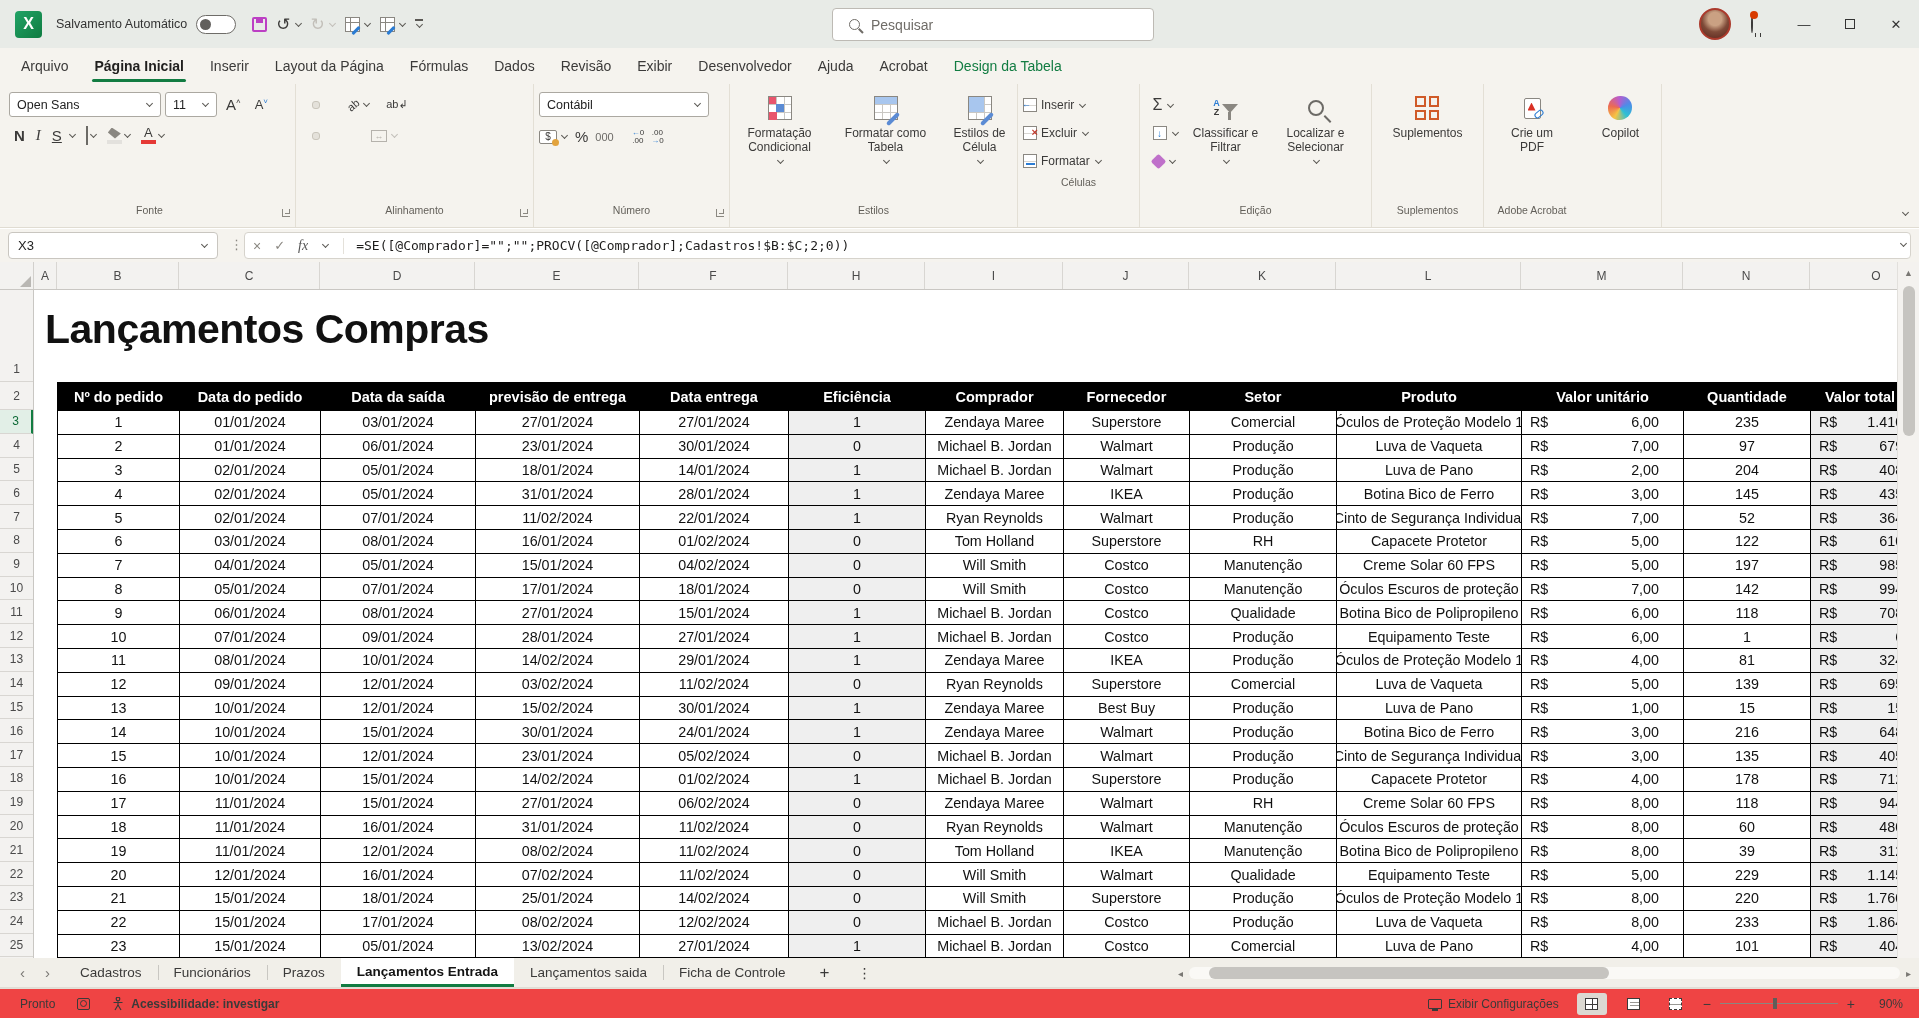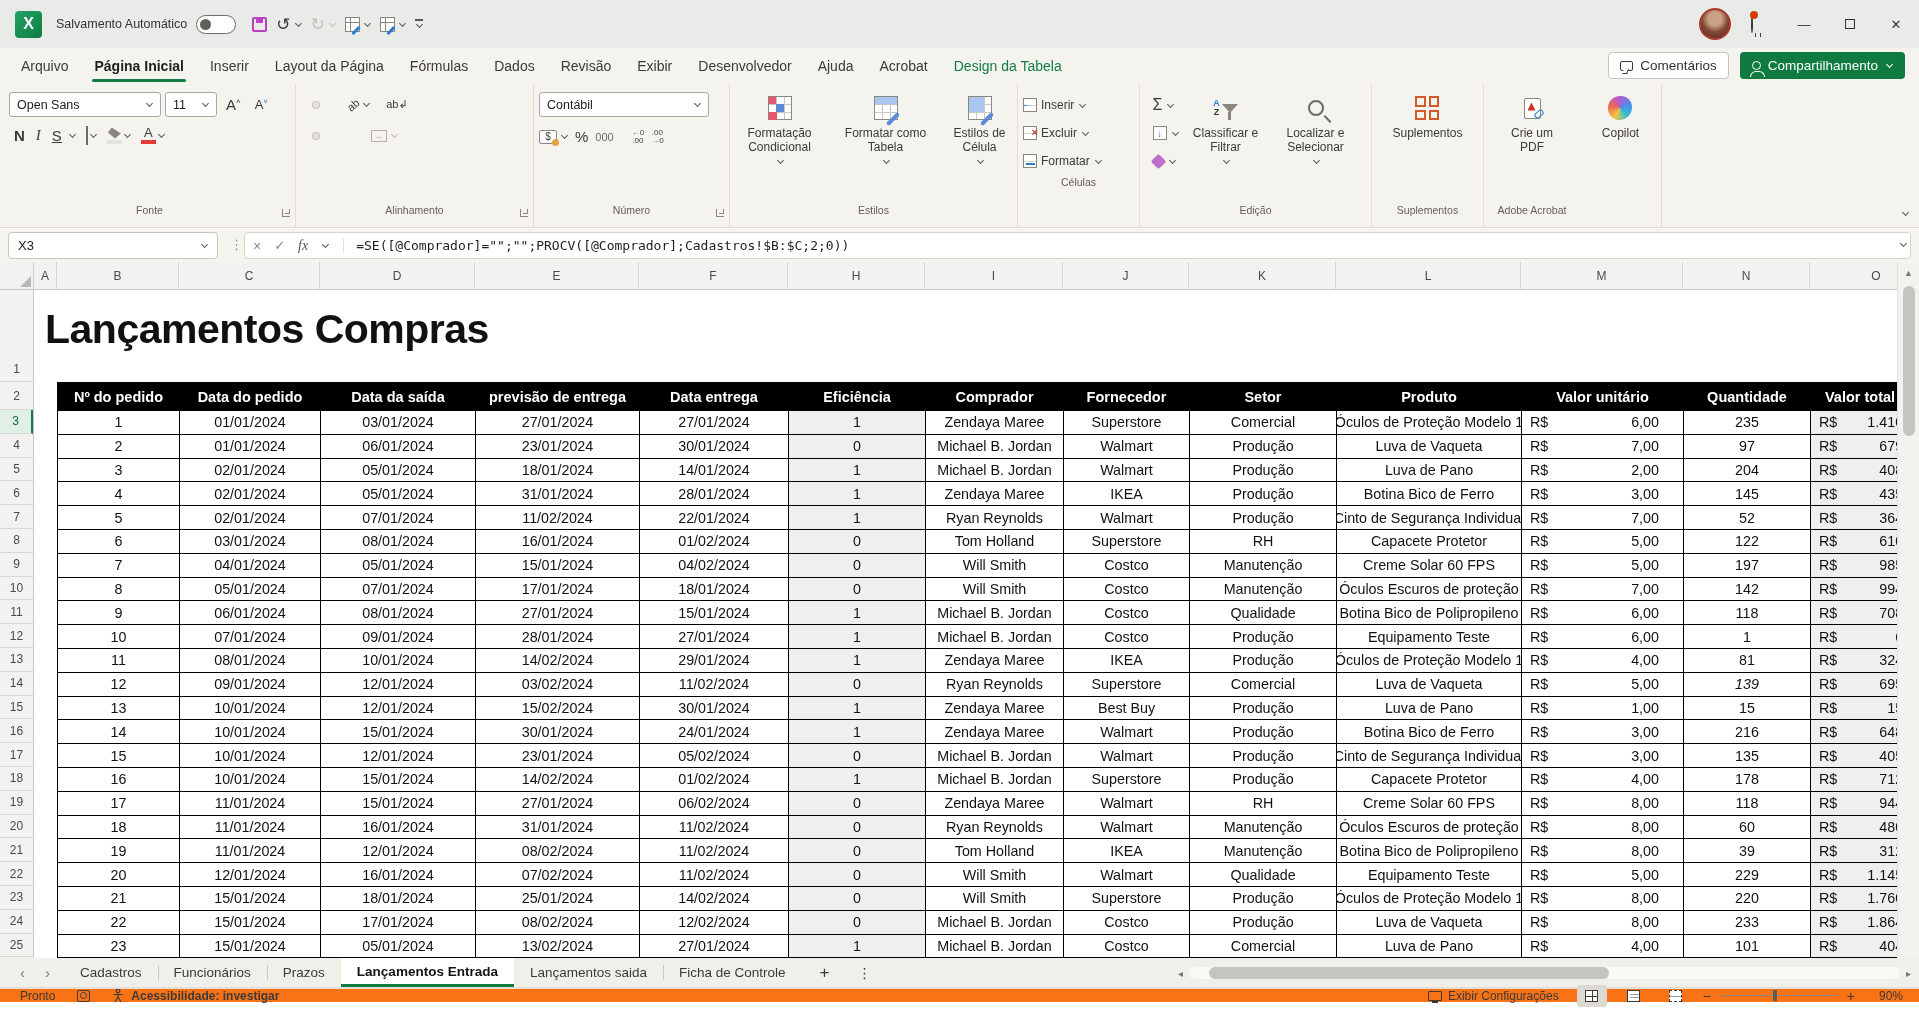--- a/index.html
+++ b/index.html
@@ -172,21 +172,21 @@
 .stab:not(.active)+.stab:not(.active)::before{content:"";position:absolute;left:0;top:7px;bottom:7px;width:1px;background:#c9c7c2}
 .stab.active{background:#fff;font-weight:bold;color:#141414;border-bottom:3px solid #127c42}
 .addsheet{display:flex;align-items:center;padding:0 18px;font-size:17px;color:#3b3a39}
 .sheetmenu{display:flex;align-items:center;padding:0 10px;font-size:14px;color:#3b3a39}
 .hscroll{position:absolute;left:1178px;right:8px;top:5px;height:20px;display:flex;align-items:center;gap:6px}
 .hscroll .arr{color:#7a7874;font-size:10px}
 .htrack{flex:1;height:12px;background:#faf9f6;border-radius:6px;position:relative}
 .hthumb{position:absolute;left:20px;width:400px;top:0;height:12px;background:#c6c4c0;border-radius:6px}
 
 
-.statusbar{position:absolute;top:988px;left:0;width:100%;height:14px;background:#f97316;border-top:1px solid #e3e0d8;display:flex;align-items:center;font-size:12px;color:#3b3a39}
+.statusbar{position:absolute;top:988px;left:0;width:100%;height:30px;background:#ef4444;border-top:1px solid #e3e0d8;display:flex;align-items:center;font-size:12px;color:#3b3a39}
 .sb-left{display:flex;align-items:center;gap:22px;padding-left:20px}
 .macroico{width:13px;height:12px;border:1.3px solid #3b3a39;border-radius:2px;display:flex;align-items:center;justify-content:center}
 .macroico::after{content:"";width:5px;height:5px;border-radius:50%;border:1.3px solid #3b3a39}
 .accitem{display:flex;align-items:center;gap:7px;font-weight:bold}
 .sb-right{position:absolute;right:16px;display:flex;align-items:center;gap:12px}
 .dispbtn{display:flex;align-items:center;gap:6px;padding:3px 6px}
 .monico{width:14px;height:10px;border:1.3px solid #3b3a39;border-radius:1px;position:relative}
 .monico::after{content:"";position:absolute;left:3px;bottom:-3px;width:6px;height:1.3px;background:#3b3a39}
 .viewbtn{width:30px;height:22px;display:flex;align-items:center;justify-content:center;border-radius:3px}
 .viewbtn.sel{background:#dcd9d2}
@@ -231,20 +231,24 @@
         </span>
       <span class="qbtn">
           <span class="tblico"></span>
           <span class="chev"></span>
         </span>
       <span class="qbtn qoverflow">
           <span class="bar"></span>
           <span class="chev"></span>
         </span>
     </div>
+    <div class="search">
+      <span class="mag"></span>
+      <span>Pesquisar</span>
+    </div>
     <div class="tb-right">
       <span class="avatar"></span>
       <span class="bulbwrap"><span class="bulb"></span><span class="reddot"></span></span>
       <span class="wbtn">—</span>
       <span class="wbtn">
           <span class="restore"></span>
         </span>
       <span class="wbtn">✕</span>
     </div>
   </div>
@@ -257,31 +261,20 @@
         <div class="tab">Layout da Página</div>
         <div class="tab">Fórmulas</div>
         <div class="tab">Dados</div>
         <div class="tab">Revisão</div>
         <div class="tab">Exibir</div>
         <div class="tab">Desenvolvedor</div>
         <div class="tab">Ajuda</div>
         <div class="tab">Acrobat</div>
         <div class="tab contextual">Design da Tabela</div>
       </div>
-    <div class="mb-right">
-      <span class="comments">
-          <span class="bubble"></span>
-          <span>Comentários</span>
-        </span>
-      <span class="share">
-          <span class="shareico"></span>
-          <span>Compartilhamento</span>
-          <span class="chev wh"></span>
-        </span>
-    </div>
   </div>
 
   <div class="ribbon">
 
 
     <div class="rgroup" style="width:292px">
       <div style="display:flex;flex-direction:column;gap:4px;flex:1">
         <div class="fontrow">
           <span class="selbox" style="width:152px">
               <span>Open Sans</span>
@@ -829,21 +822,21 @@
               <div class="tcell" style="width: 149px;">11/02/2024</div>
               <div class="tcell gray" style="width: 137px;">0</div>
               <div class="tcell" style="width: 138px;">Ryan Reynolds</div>
               <div class="tcell" style="width: 126px;">Superstore</div>
               <div class="tcell" style="width: 147px;">Comercial</div>
               <div class="tcell" style="width: 185px;">Luva de Vaqueta</div>
               <div class="tcell money" style="width: 162px;">
                 <span class="cur">R$</span>
                 <span class="val">5,00</span>
               </div>
-              <div class="tcell" style="width: 127px; font-style: italic;">139</div>
+              <div class="tcell" style="width: 127px;">139</div>
               <div class="tcell money gray total" style="width: 133px;">
                 <span class="cur">R$</span>
                 <span class="val">695,00</span>
               </div>
             </div>
             <div class="trow">
               <div class="tcell" style="width: 122px;">13</div>
               <div class="tcell" style="width: 141px;">10/01/2024</div>
               <div class="tcell" style="width: 155px;">12/01/2024</div>
               <div class="tcell" style="width: 164px;">15/02/2024</div>

